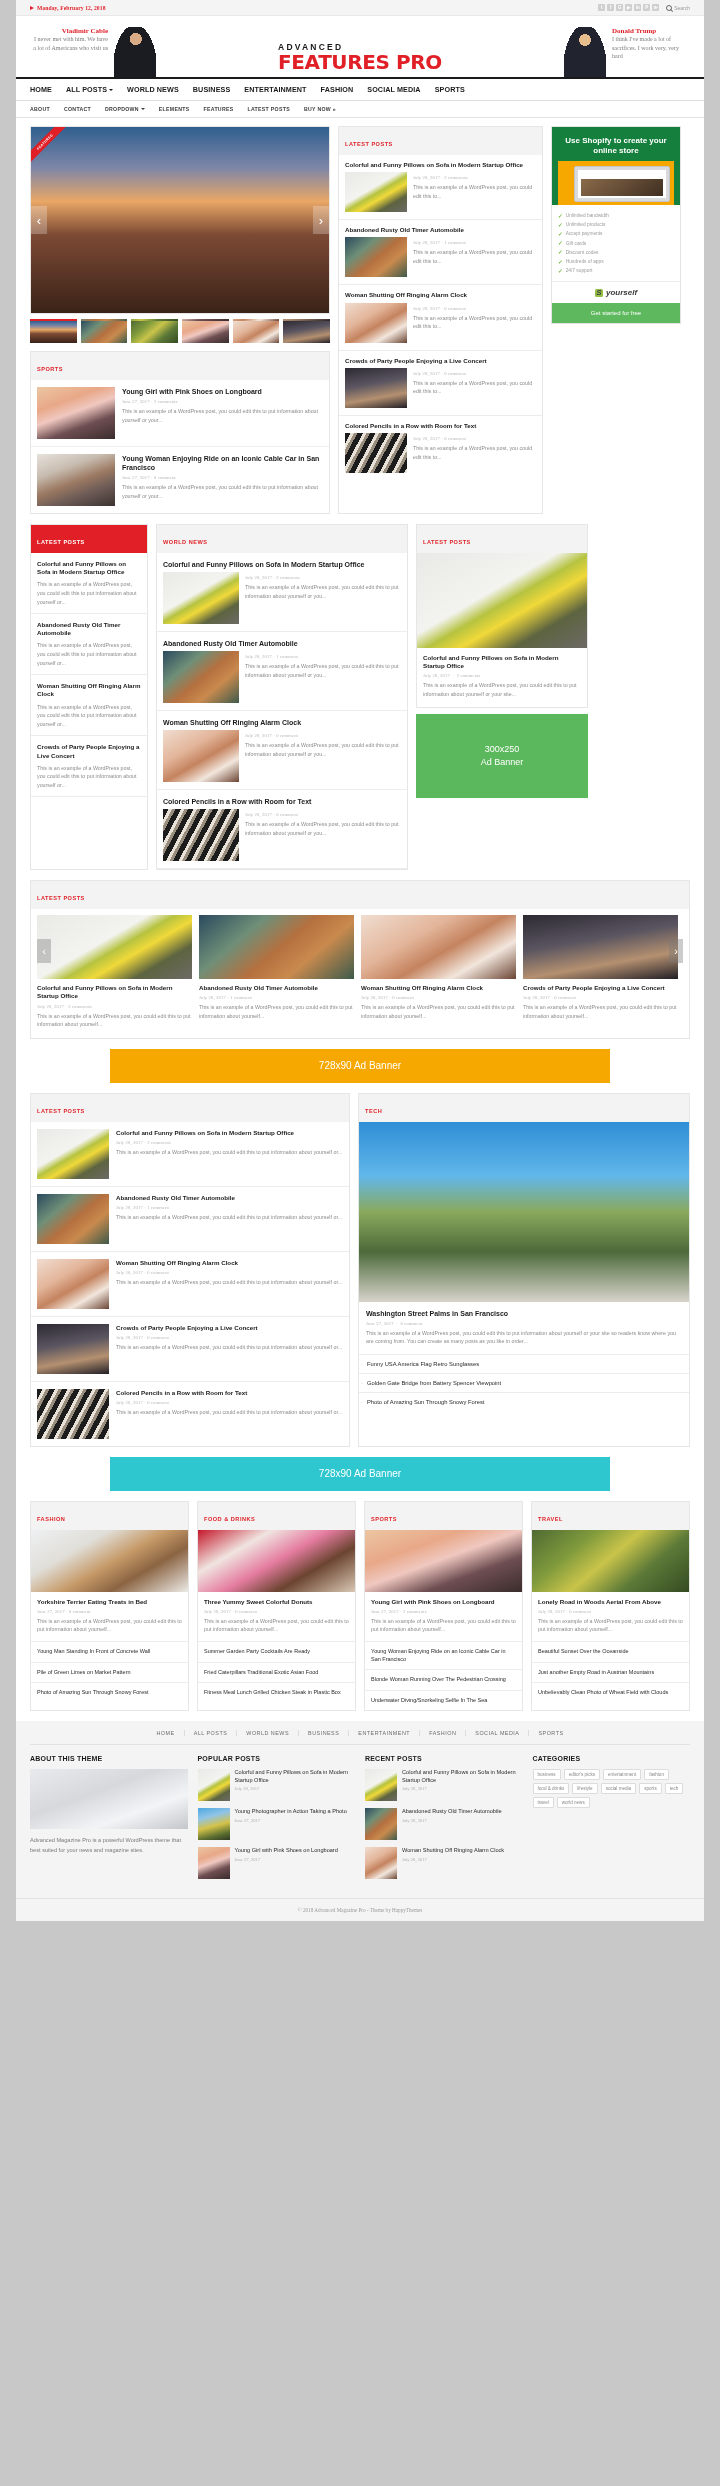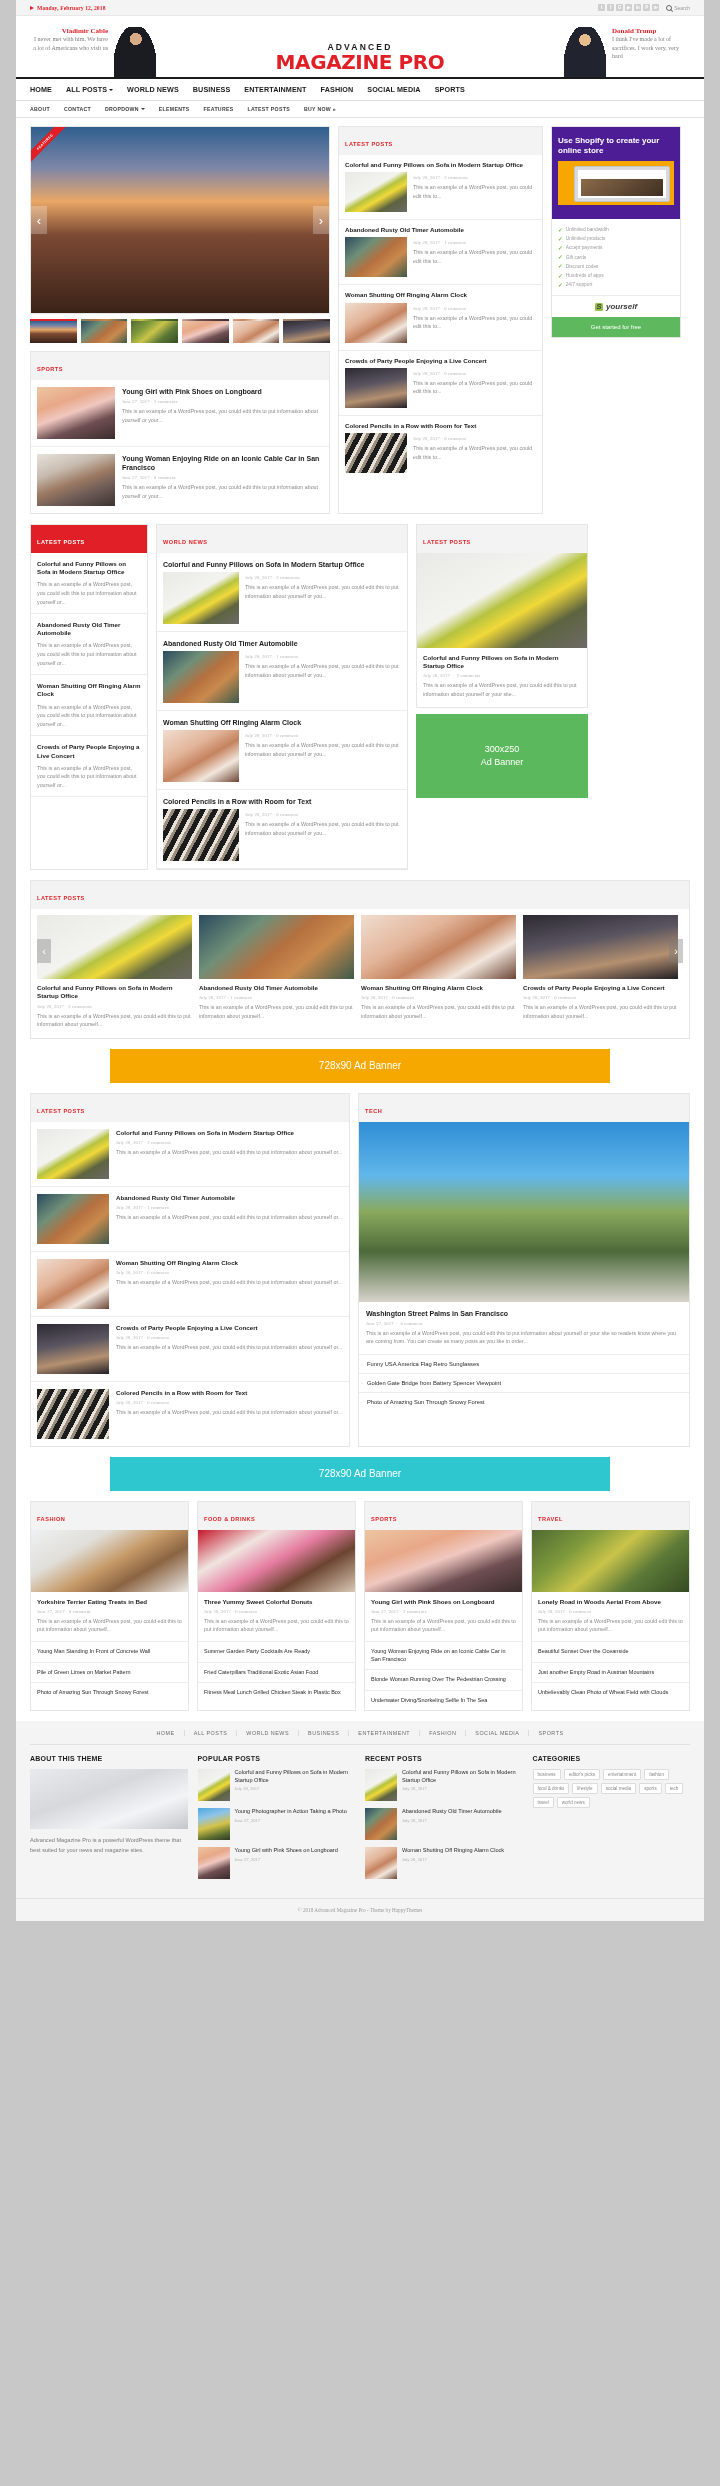--- a/index.html
+++ b/index.html
@@ -38,21 +38,21 @@
   .putin { background:
       radial-gradient(circle at 52% 24%, #d9ab86 0 6px, transparent 6px),
       radial-gradient(ellipse at 50% 85%, #1b1b22 0 22px, transparent 22px),
       linear-gradient(#fff,#fff);
   }
   .trump { background:
       radial-gradient(circle at 50% 26%, #e8bd8e 0 6px, transparent 6px),
       radial-gradient(ellipse at 50% 88%, #21242e 0 22px, transparent 22px),
       linear-gradient(#fff,#fff);
   }
-  .logo { text-align:center; padding-bottom:4px; }
+  .logo { padding-bottom:4px; }
   .logo-sm { font-size:8.5px; letter-spacing:2.2px; font-weight:bold; color:#1a1a1a; }
   .logo-lg { font-size:20px; letter-spacing:-.4px; font-weight:bold; color:#e01f26;
              font-family:"DejaVu Sans", sans-serif; line-height:1.05; }
 
   
   .mainnav { border-top:2px solid #1a1a1a; border-bottom:1px solid #ddd; background:#fff; }
   .mainnav ul { display:flex; list-style:none; }
   .mainnav li { font-size:7.2px; font-weight:bold; color:#1a1a1a; padding:6px 7px;
                 letter-spacing:.1px; cursor:pointer; display:flex; align-items:center; gap:2px; }
   .mainnav li:first-child { padding-left:0; }
@@ -122,21 +122,21 @@
   
   .hero-mid { width:205px; }
   .lp-item { padding:6px 6px 7px; border-bottom:1px solid #ededed; }
   .lp-item:last-child { border-bottom:none; }
   .lp-body { display:flex; gap:6px; margin-top:3px; }
   .lp-body .thumb { width:62px; height:40px; }
   .hero-right { width:130px; }
 
   
   .shop-ad { border:1px solid #e3e3e3; background:#fff; }
-  .shop-top { background:#4c1d95; padding:9px 6px 14px; text-align:left; }
+  .shop-top { background:#15803d; padding:9px 6px 0; text-align:center; }
   .shop-top h4 { color:#fff; font-size:8px; line-height:1.25; font-weight:bold; }
   .shop-pic { height:44px; margin-top:5px; background:
       linear-gradient(#f7a800,#f7a800);
       position:relative; overflow:hidden; }
   .laptop { position:absolute; left:16px; right:4px; top:5px; bottom:3px;
             background:#d8dadd; border:1.5px solid #c2c4c8; border-radius:2px; }
   .laptop:before { content:""; position:absolute; inset:3px; background:#fff; }
   .laptop:after { content:""; position:absolute; left:6px; right:6px; top:12px; bottom:5px;
                   background:linear-gradient(140deg,#8a6a4a,#3f2f22); }
   .shop-list { padding:6px 6px; }
@@ -255,21 +255,21 @@
     <div class="wrap mast-row">
       <div class="quote">
         <div class="qtext">
           <div class="qname">Vladimir Cable</div>
           <div class="qbody">I never met with him. We have a lot of Americans who visit us</div>
         </div>
         <div class="qimg putin"></div>
       </div>
       <div class="logo">
         <div class="logo-sm">ADVANCED</div>
-        <div class="logo-lg">MAGAZINE PRO</div>
+        <div class="logo-lg">FEATURES PRO</div>
       </div>
       <div class="quote">
         <div class="qimg trump"></div>
         <div class="qtext left">
           <div class="qname">Donald Trump</div>
           <div class="qbody">I think I've made a lot of sacrifices. I work very, very hard</div>
         </div>
       </div>
     </div>
   </div>

